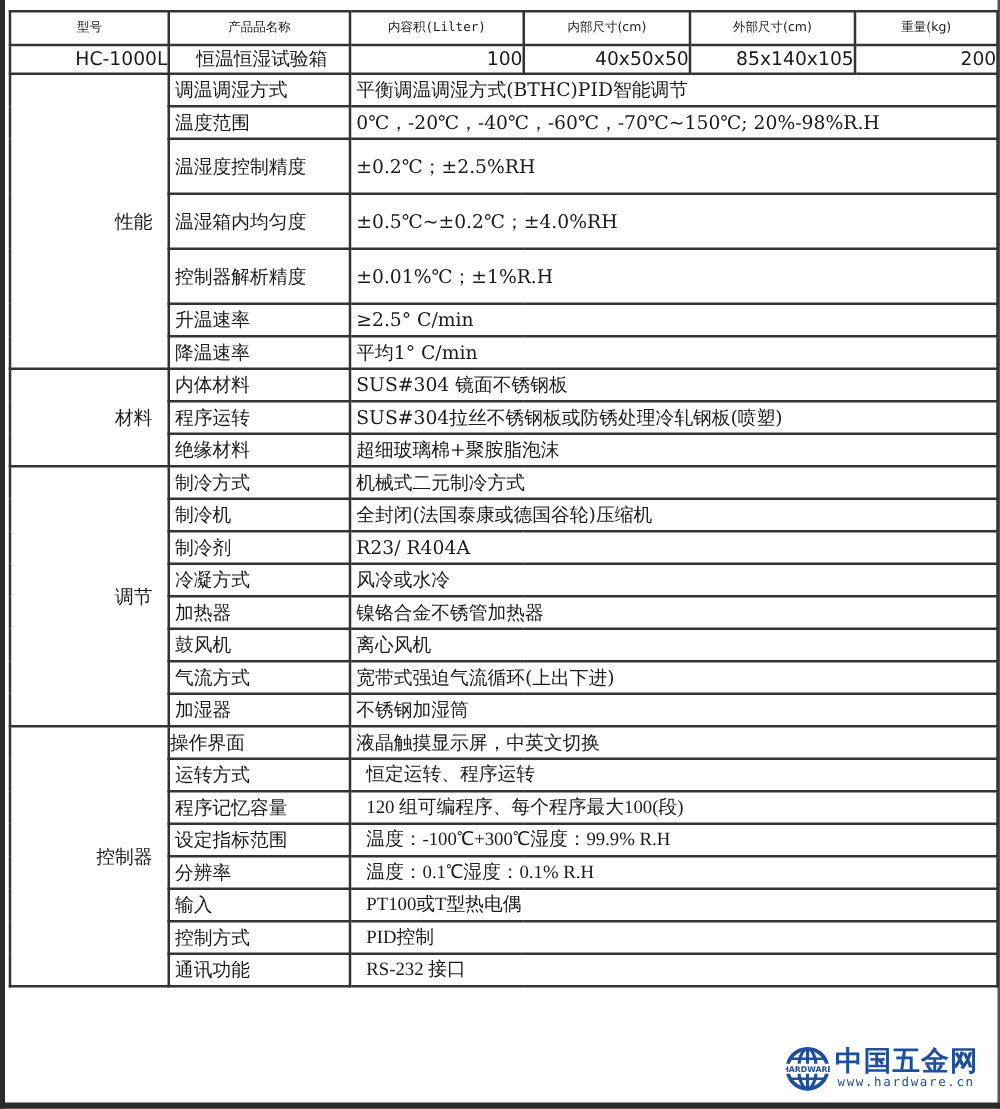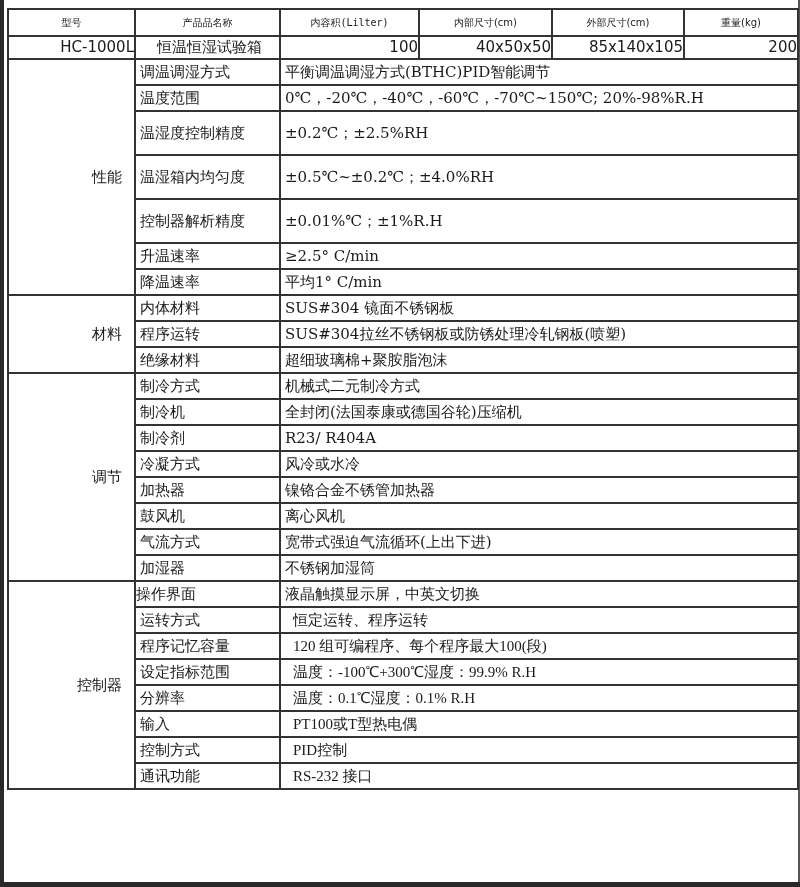--- a/index.html
+++ b/index.html
@@ -170,13 +170,26 @@
       </tr>
       <tr class="r">
         <td class="lab">通讯功能</td>
         <td class="val indent" colspan="4">RS-232 接口</td>
       </tr>
     </tbody>
   </table>
 
   <div class="outer-bottom"></div>
 
+  <div class="logo">
+    <svg class="globe" viewBox="0 0 36 36">
+      <circle cx="18" cy="18" r="16" fill="none" stroke="#1d4f9c" stroke-width="3"></circle>
+      <ellipse cx="18" cy="18" rx="7" ry="16" fill="none" stroke="#1d4f9c" stroke-width="2.5"></ellipse>
+      <line x1="18" y1="2" x2="18" y2="34" stroke="#1d4f9c" stroke-width="2.5"></line>
+      <line x1="4" y1="10" x2="32" y2="10" stroke="#1d4f9c" stroke-width="2"></line>
+      <line x1="4" y1="26" x2="32" y2="26" stroke="#1d4f9c" stroke-width="2"></line>
+      <rect x="0" y="14" width="36" height="8" fill="#ffffff"></rect>
+      <text x="18" y="20.5" font-size="6.2" font-weight="bold" text-anchor="middle" fill="#1d4f9c" font-family="DejaVu Sans, sans-serif">HARDWARE</text>
+    </svg>
+    <div class="logo-cn">中国五金网</div>
+    <div class="logo-url">www.hardware.cn</div>
+  </div>
 </div>
 
 </body></html>

